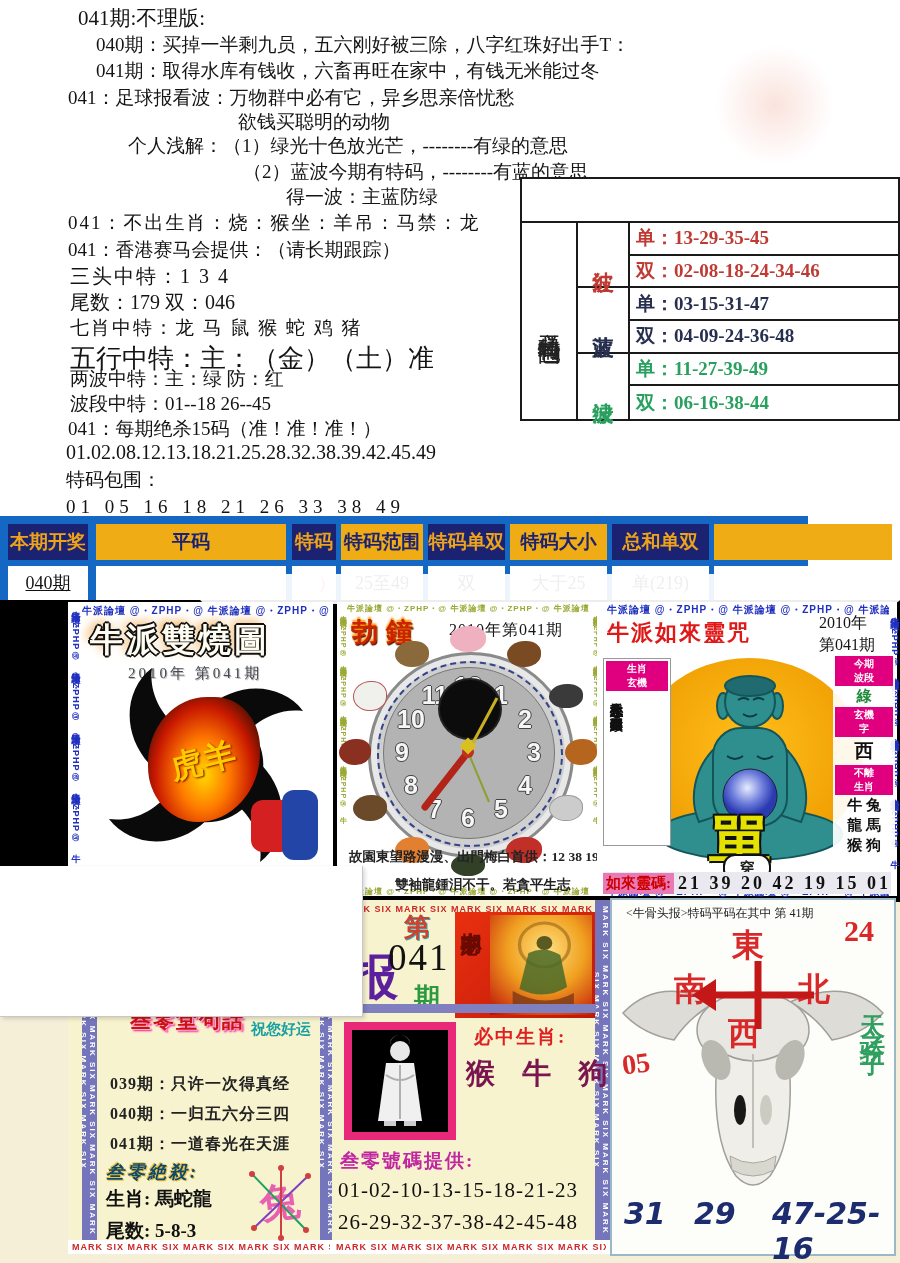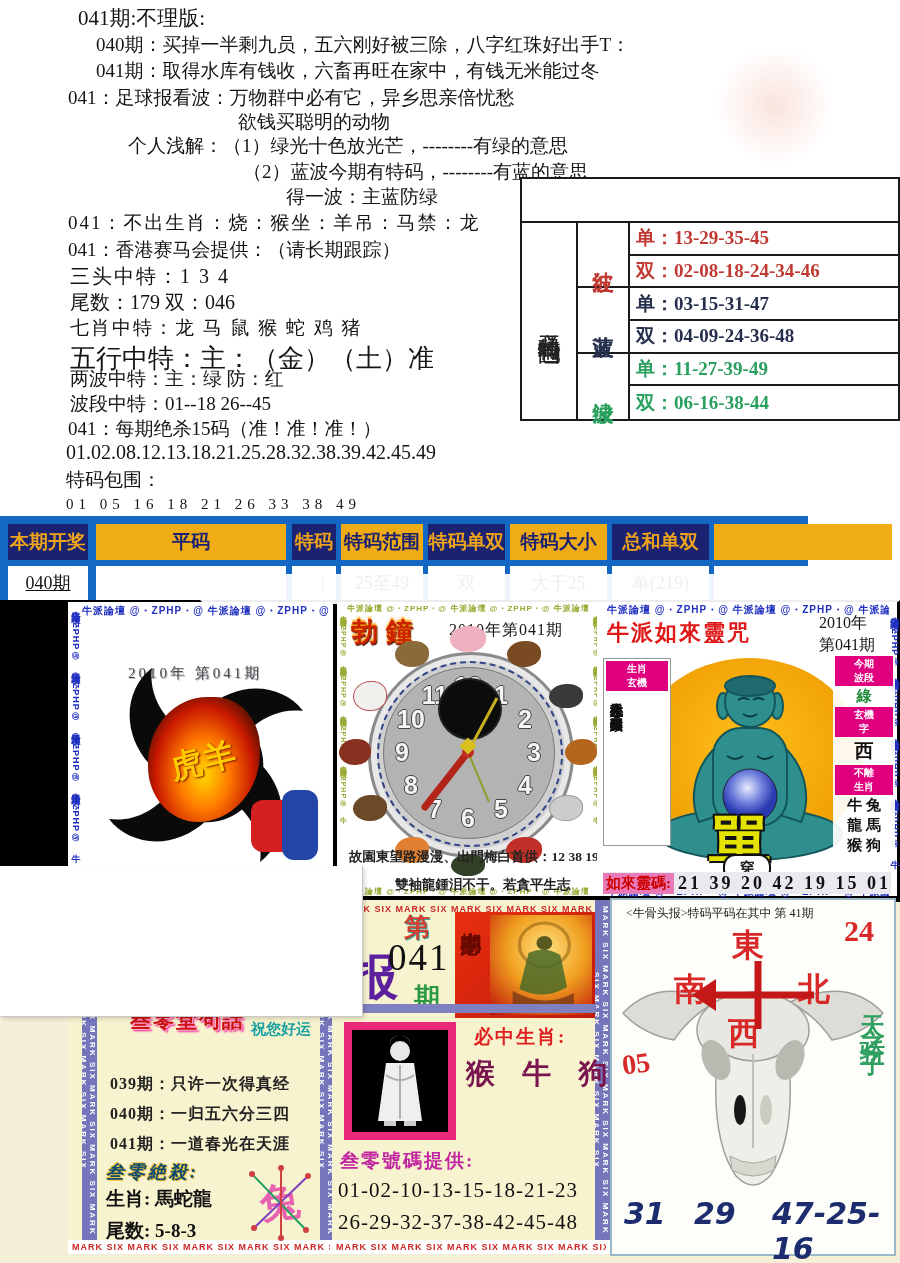--- a/index.html
+++ b/index.html
@@ -19,21 +19,21 @@
   .l9{left:68px;top:237px;font-size:19px;}
   .l10{left:70px;top:263px;font-size:20px;letter-spacing:2px;}
   .l11{left:70px;top:289px;font-size:20px;}
   .l12{left:70px;top:315px;font-size:19px;letter-spacing:2px;}
   .l13{left:70px;top:341px;font-size:26px;}
   .l14{left:70px;top:366px;font-size:19px;}
   .l15{left:70px;top:391px;font-size:19px;}
   .l16{left:68px;top:416px;font-size:19px;}
   .l17{left:66px;top:441px;font-size:20px;}
   .l18{left:66px;top:467px;font-size:19px;}
-  .l19{left:66px;top:496px;font-size:15px;letter-spacing:5px;}
+  .l19{left:66px;top:496px;font-size:19px;letter-spacing:5px;}
   .smudge{left:715px;top:45px;width:120px;height:120px;background:radial-gradient(circle,rgba(246,204,193,.55),rgba(246,204,193,0) 70%);}
   
   .wave-table{left:520px;top:177px;width:376px;height:240px;border:2px solid #1a1a1a;background:#fff;display:flex;flex-direction:column;}
   .wt-top{height:42px;border-bottom:2px solid #1a1a1a;}
   .wt-body{flex:1;display:grid;grid-template-columns:56px 52px 1fr;grid-template-rows:repeat(6,1fr);}
   .wt-title{grid-column:1;grid-row:1/7;border-right:2px solid #1a1a1a;display:flex;align-items:center;justify-content:center;writing-mode:vertical-lr;text-orientation:upright;font-size:23px;letter-spacing:2px;color:#222;}
   .wt-wave{grid-column:2;border-right:2px solid #1a1a1a;border-bottom:2px solid #1a1a1a;display:flex;align-items:center;justify-content:center;writing-mode:vertical-lr;text-orientation:upright;font-size:21px;font-weight:bold;}
   .wt-val{grid-column:3;border-bottom:2px solid #1a1a1a;display:flex;align-items:center;padding-left:6px;font-size:19px;font-weight:bold;white-space:nowrap;}
   .nb{border-bottom:none !important;}
   .c-red{color:#c03a34;}
@@ -192,20 +192,21 @@
     <div class="mtr" style="left:510px;width:97px;">大于25</div>
     <div class="mtr" style="left:612px;width:97px;">单(219)</div>
     <div class="mtr" style="left:714px;width:178px;"></div>
   </div>
 
   <div class="abs band">
 
     <div class="panel" style="left:68px;top:2px;width:265px;height:276px;">
       <div class="hstrip" style="left:14px;top:2px;width:248px;">牛派論壇 @・ZPHP・@ 牛派論壇 @・ZPHP・@ 牛派論壇 @・ZPHP・@ 牛派論壇 @・ZPHP・@ 牛</div>
       <div class="vstrip" style="left:1px;top:2px;height:272px;">牛派論壇 @・ZPHP・@ 牛派論壇 @・ZPHP・@ 牛派論壇 @・ZPHP・@ 牛派論壇 @・ZPHP・@ 牛</div>
+      <div class="swirl-title">牛派雙燒圖</div>
       <div class="swirl-period">2010年 第041期</div>
       <svg width="240" height="210" viewBox="0 0 264 264" style="position:absolute;left:18px;top:58px;">
         <g fill="#0a0a0a">
           <circle cx="132" cy="132" r="72"></circle>
           <path d="M132,62 C170,26 226,28 254,64 C222,60 194,76 176,100 C162,80 150,68 132,62 Z"></path>
           <path d="M132,62 C170,26 226,28 254,64 C222,60 194,76 176,100 C162,80 150,68 132,62 Z" transform="rotate(90 132 132)"></path>
           <path d="M132,62 C170,26 226,28 254,64 C222,60 194,76 176,100 C162,80 150,68 132,62 Z" transform="rotate(180 132 132)"></path>
           <path d="M132,62 C170,26 226,28 254,64 C222,60 194,76 176,100 C162,80 150,68 132,62 Z" transform="rotate(270 132 132)"></path>
         </g>
       </svg>

